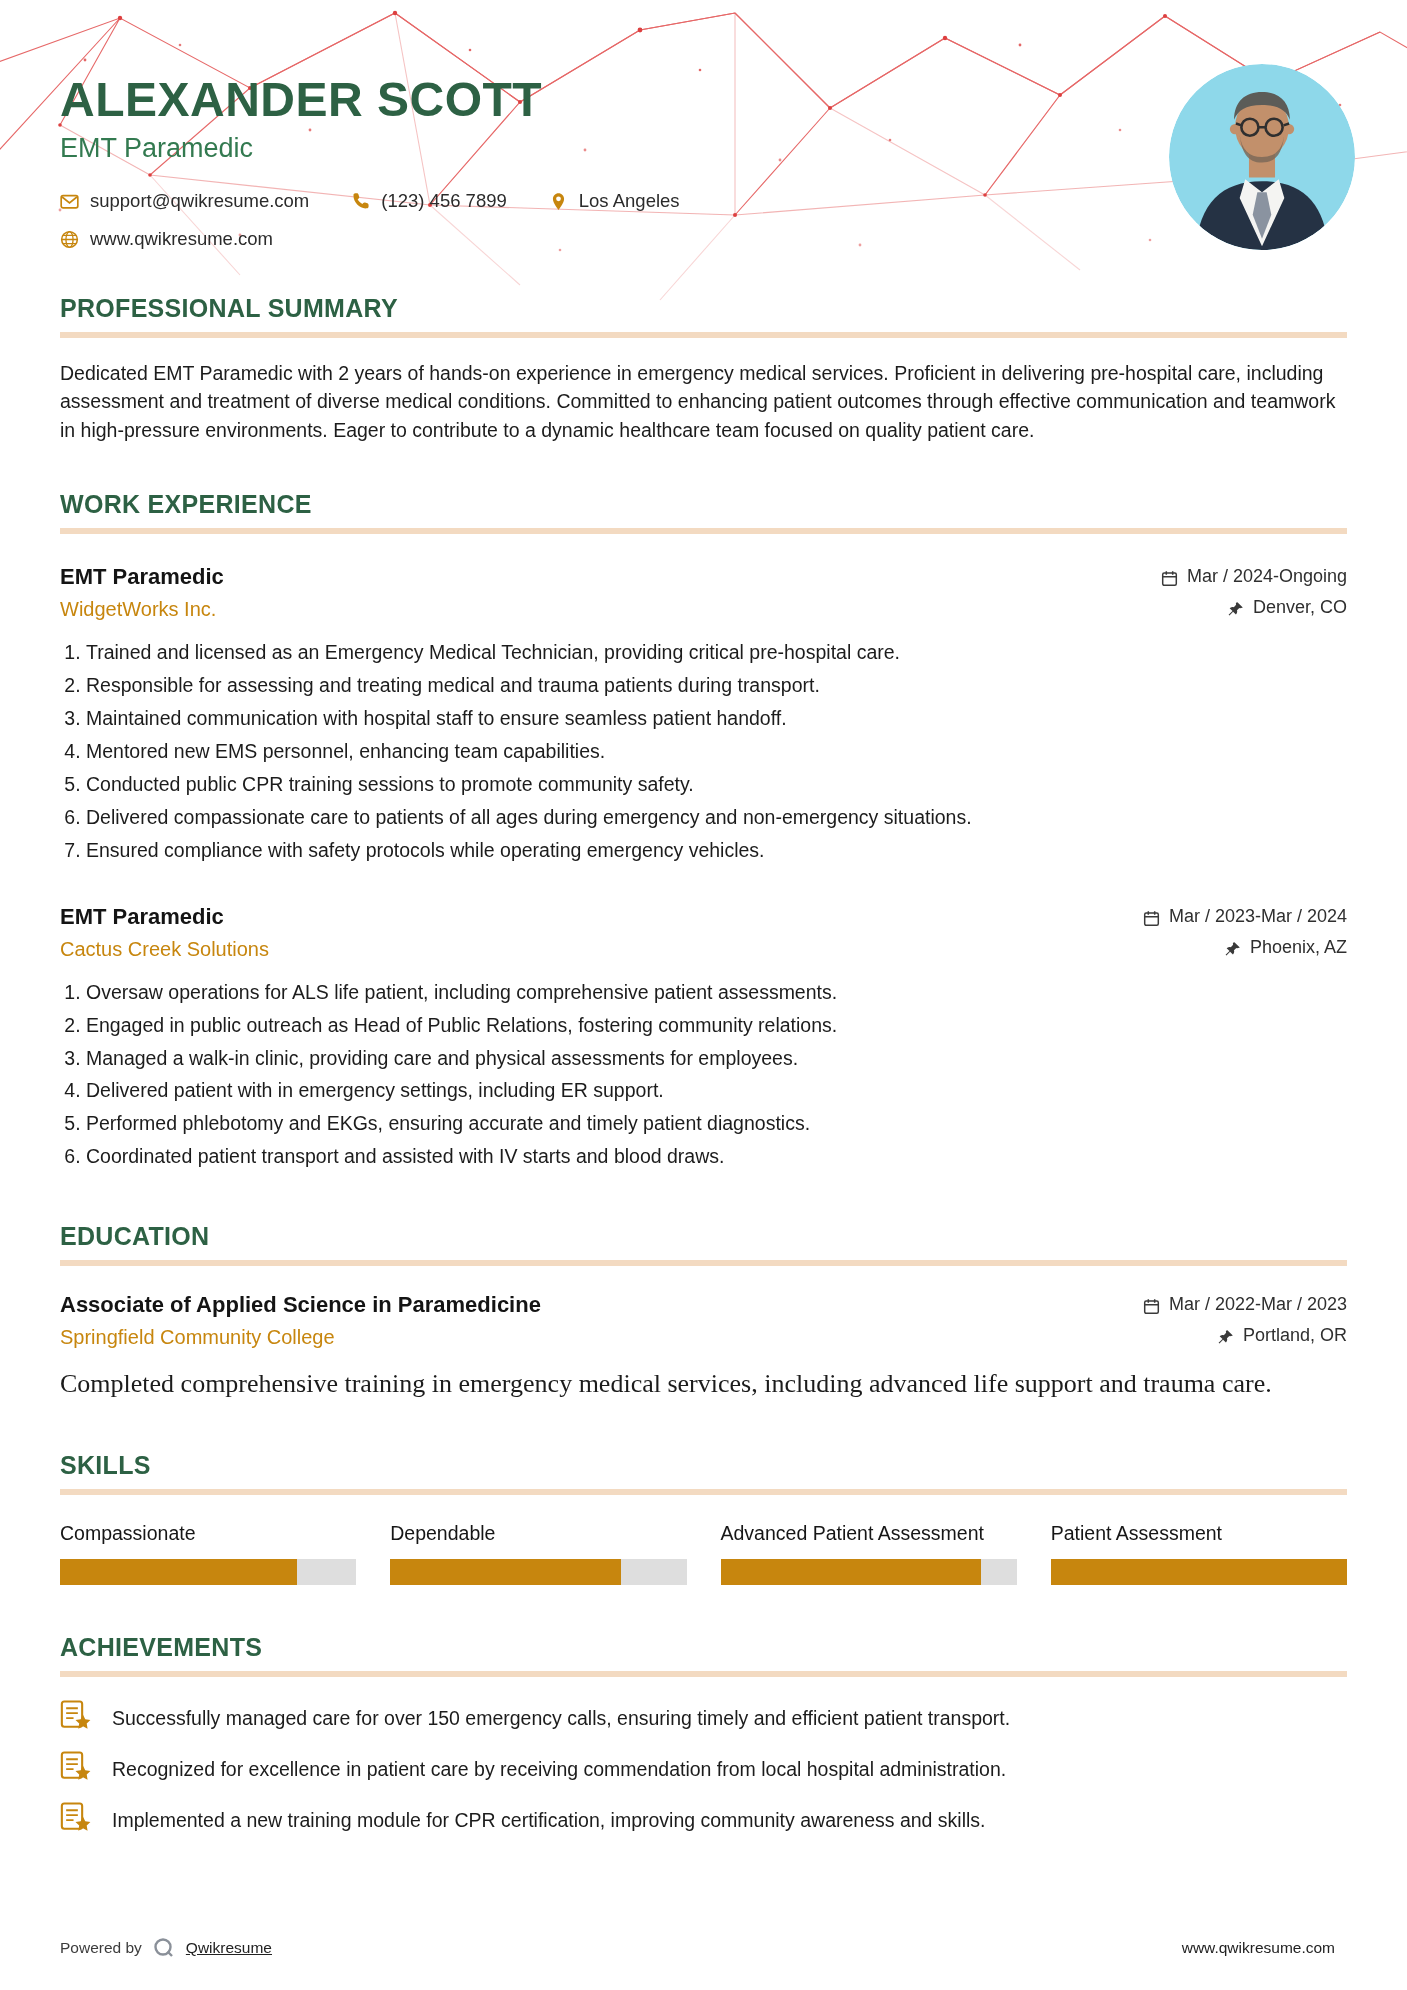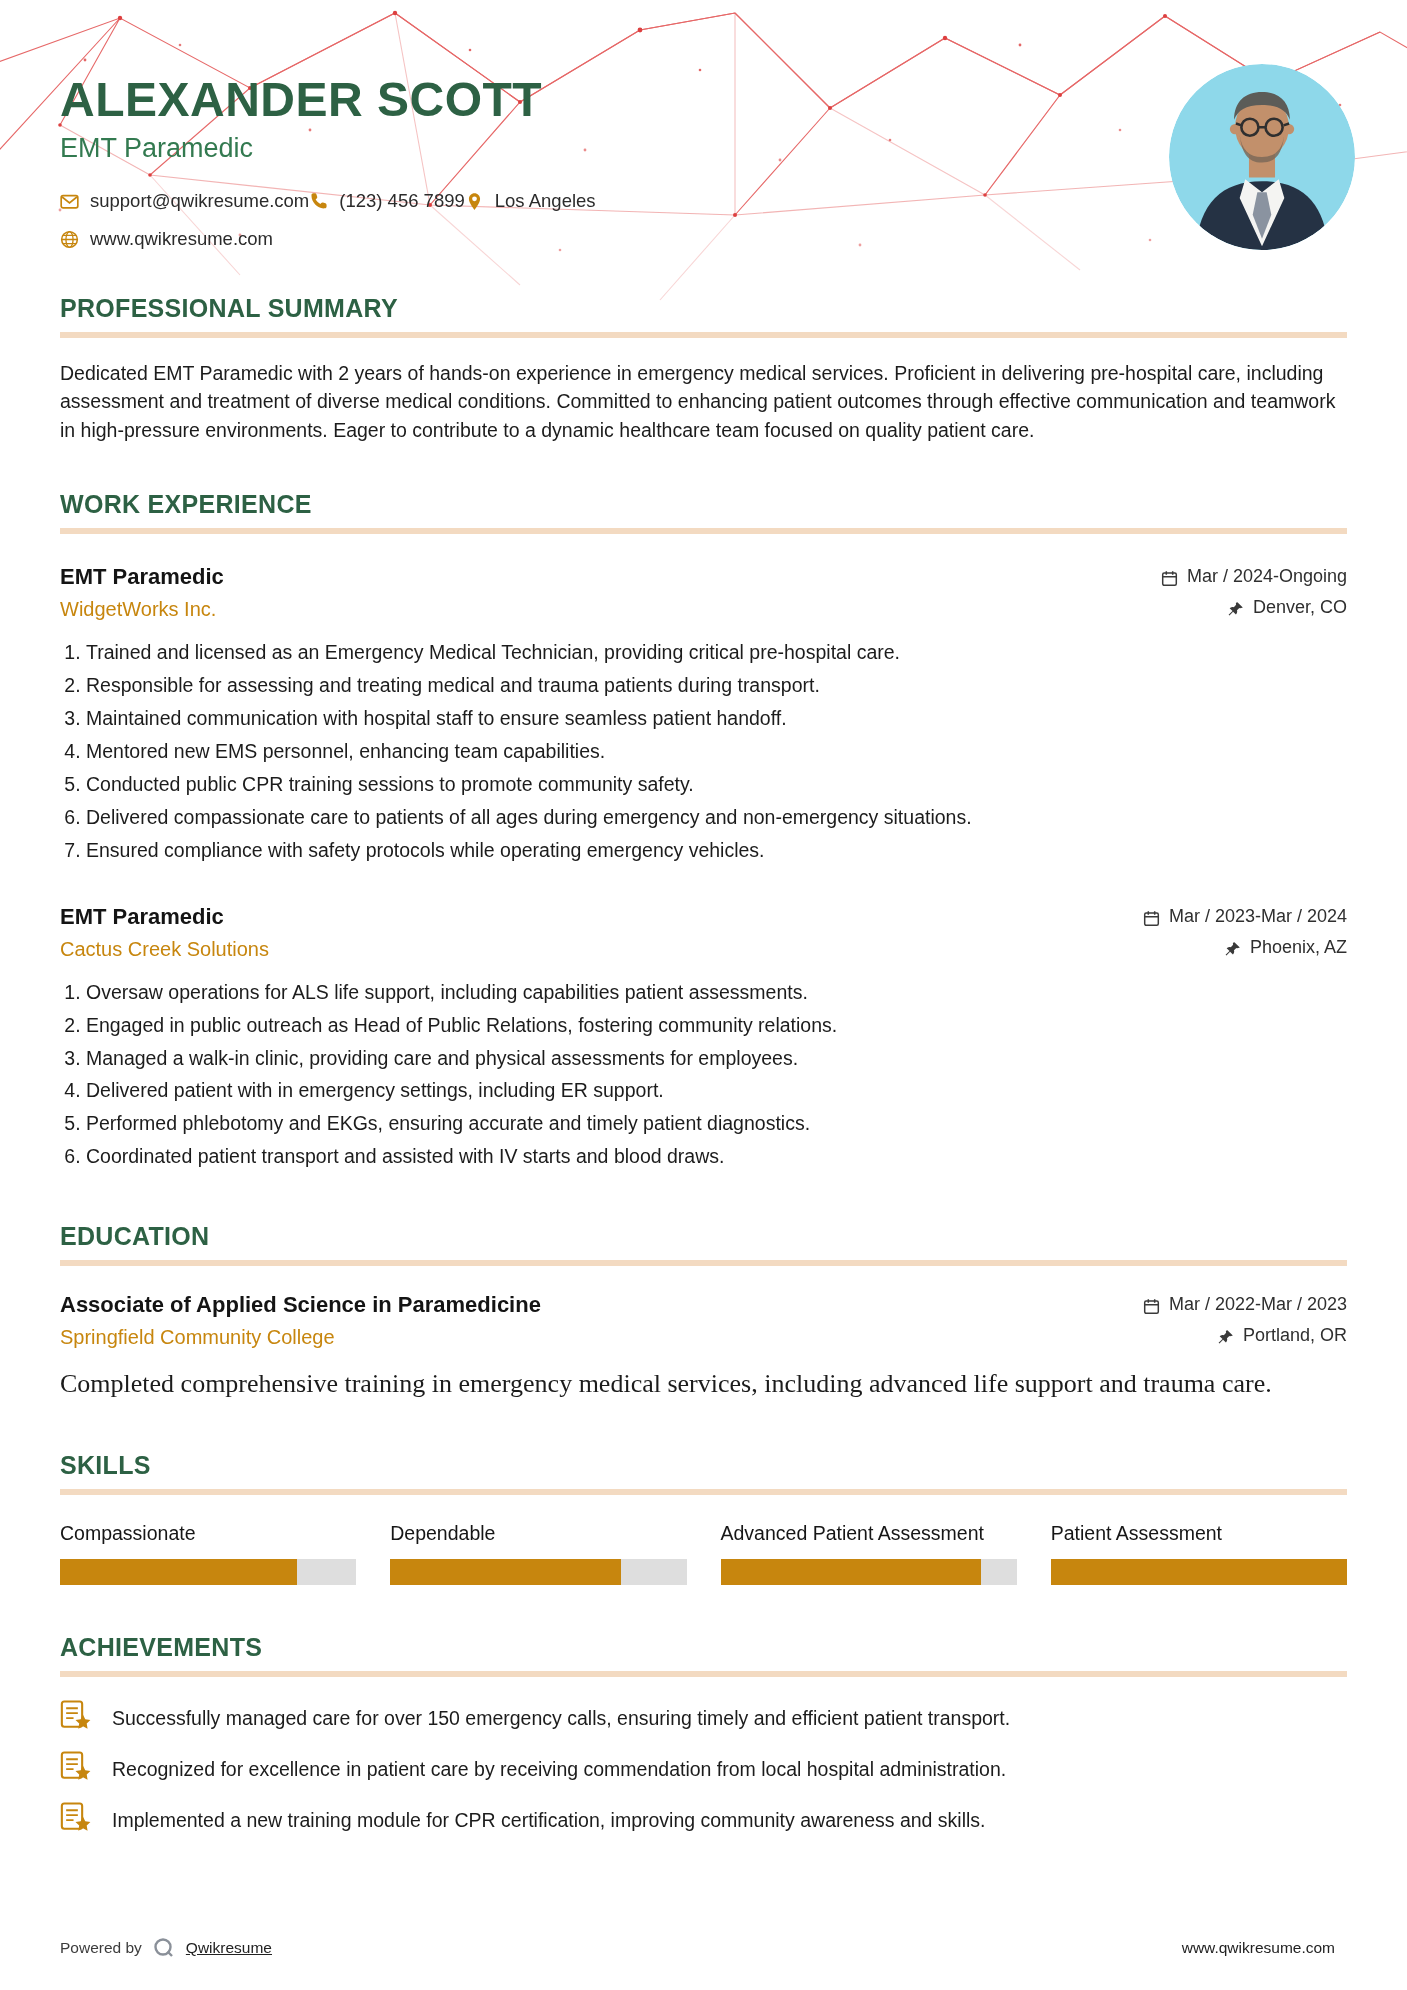--- a/index.html
+++ b/index.html
@@ -7,21 +7,21 @@
   body { font-family:"Liberation Sans","DejaVu Sans",sans-serif; color:#1e1e1e; }
 
   .page { position:relative; width:1407px; height:1990px; background:#fff; overflow:hidden; margin:10px auto; }
 
   .deco { position:absolute; top:0; left:0; width:100%; height:310px; pointer-events:none; }
 
   .header { position:relative; padding:62px 60px 0 60px; z-index:1; }
   .name { font-size:48px; font-weight:800; color:#2D6144; letter-spacing:.5px; }
   .role { font-size:27px; color:#337A50; margin-top:6px; font-weight:500; }
   .contacts { margin-top:26px; }
-  .contact-row { display:flex; align-items:center; }
+  .contact-row { display:flex; align-items:center; gap:42px; }
   .contact-row + .contact-row { margin-top:16px; }
   .contact { display:inline-flex; align-items:center; gap:11px; font-size:18.5px; color:#2b2b2b; text-decoration:none; }
   .cicon { width:19px; height:19px; color:#C7860E; flex:none; }
 
   .avatar { position:absolute; top:54px; right:52px; width:186px; height:186px; border-radius:50%; overflow:hidden; }
   .avatar svg { display:block; width:100%; height:100%; }
 
   .content { position:relative; z-index:1; padding:0 60px; }
   .sec-title { font-size:25px; font-weight:800; color:#2D6144; letter-spacing:.3px; }
   .sec-rule { height:6px; background:#F3DAC1; margin-top:9px; }
@@ -271,21 +271,21 @@
             </div>
             <div class="meta">
               <svg class="micon">
                   <use href="#ic-pushpin"></use>
                 </svg>
               <span>Phoenix, AZ</span>
             </div>
           </div>
         </div>
         <ol class="bullets">
-          <li>Oversaw operations for ALS life support, including capabilities patient assessments.</li>
+          <li>Oversaw operations for ALS life patient, including comprehensive patient assessments.</li>
           <li>Engaged in public outreach as Head of Public Relations, fostering community relations.</li>
           <li>Managed a walk-in clinic, providing care and physical assessments for employees.</li>
           <li>Delivered patient with in emergency settings, including ER support.</li>
           <li>Performed phlebotomy and EKGs, ensuring accurate and timely patient diagnostics.</li>
           <li>Coordinated patient transport and assisted with IV starts and blood draws.</li>
         </ol>
       </article>
     </section>
 
     <section class="sec-edu">

